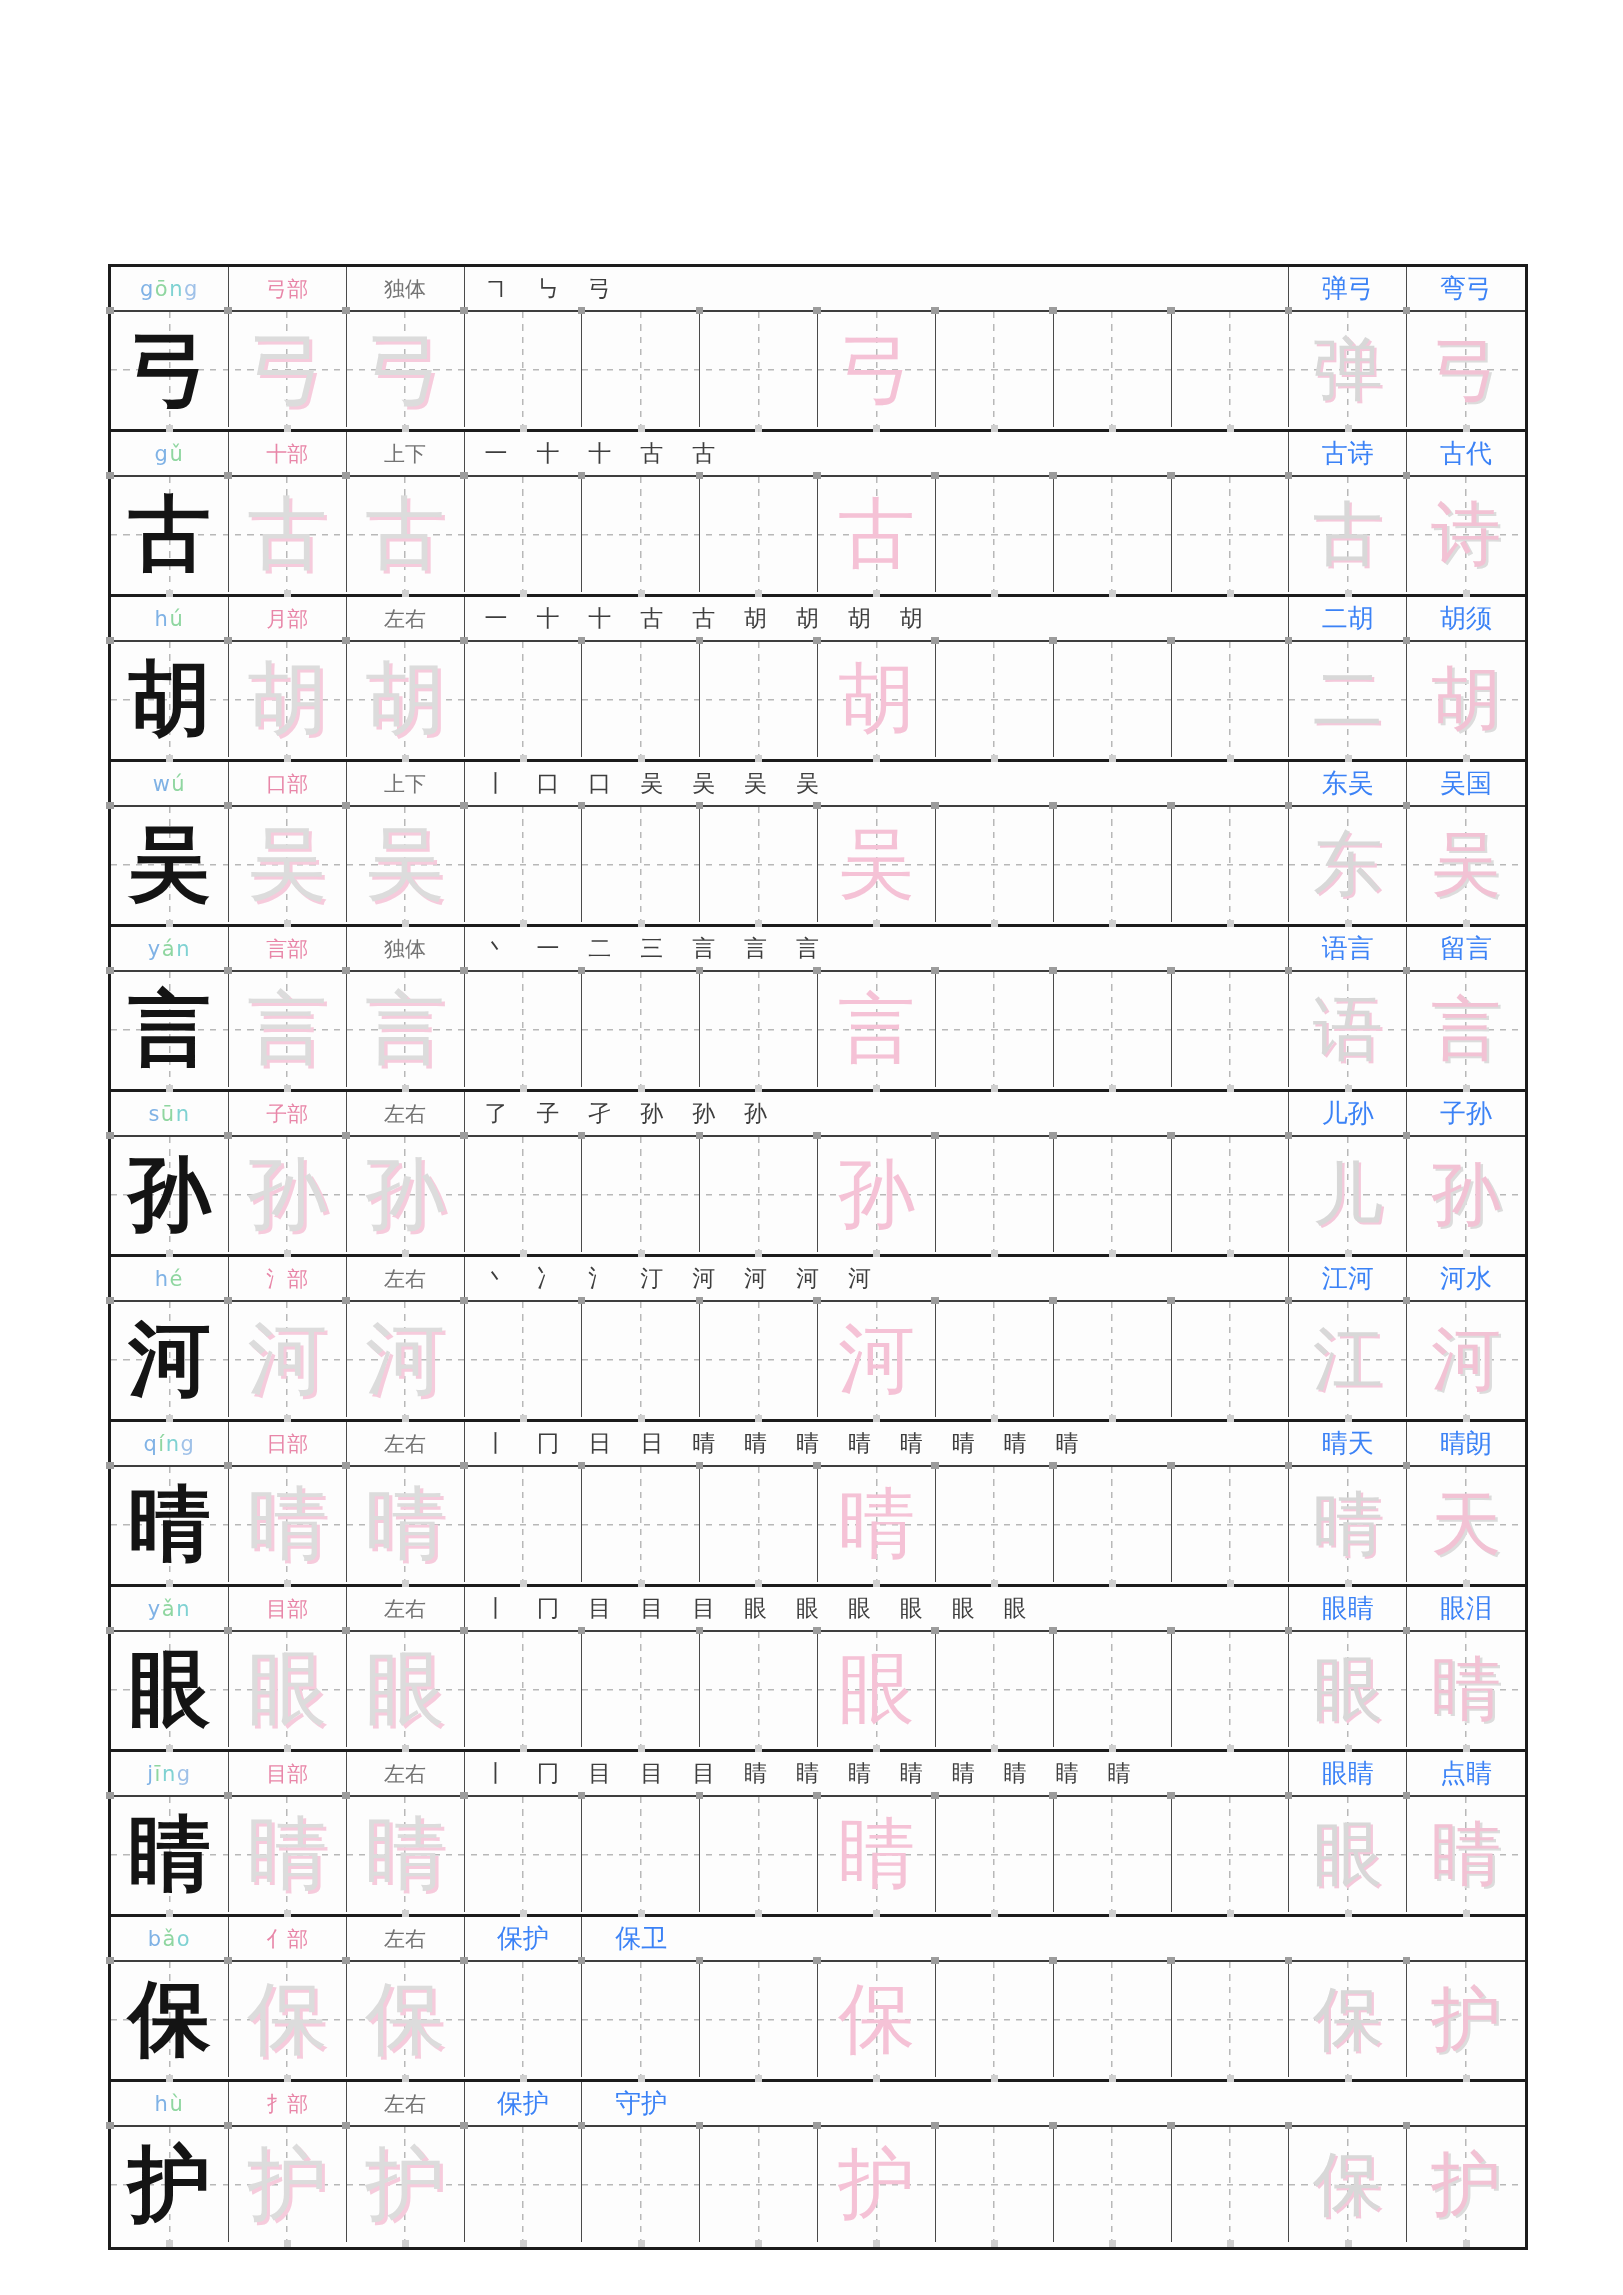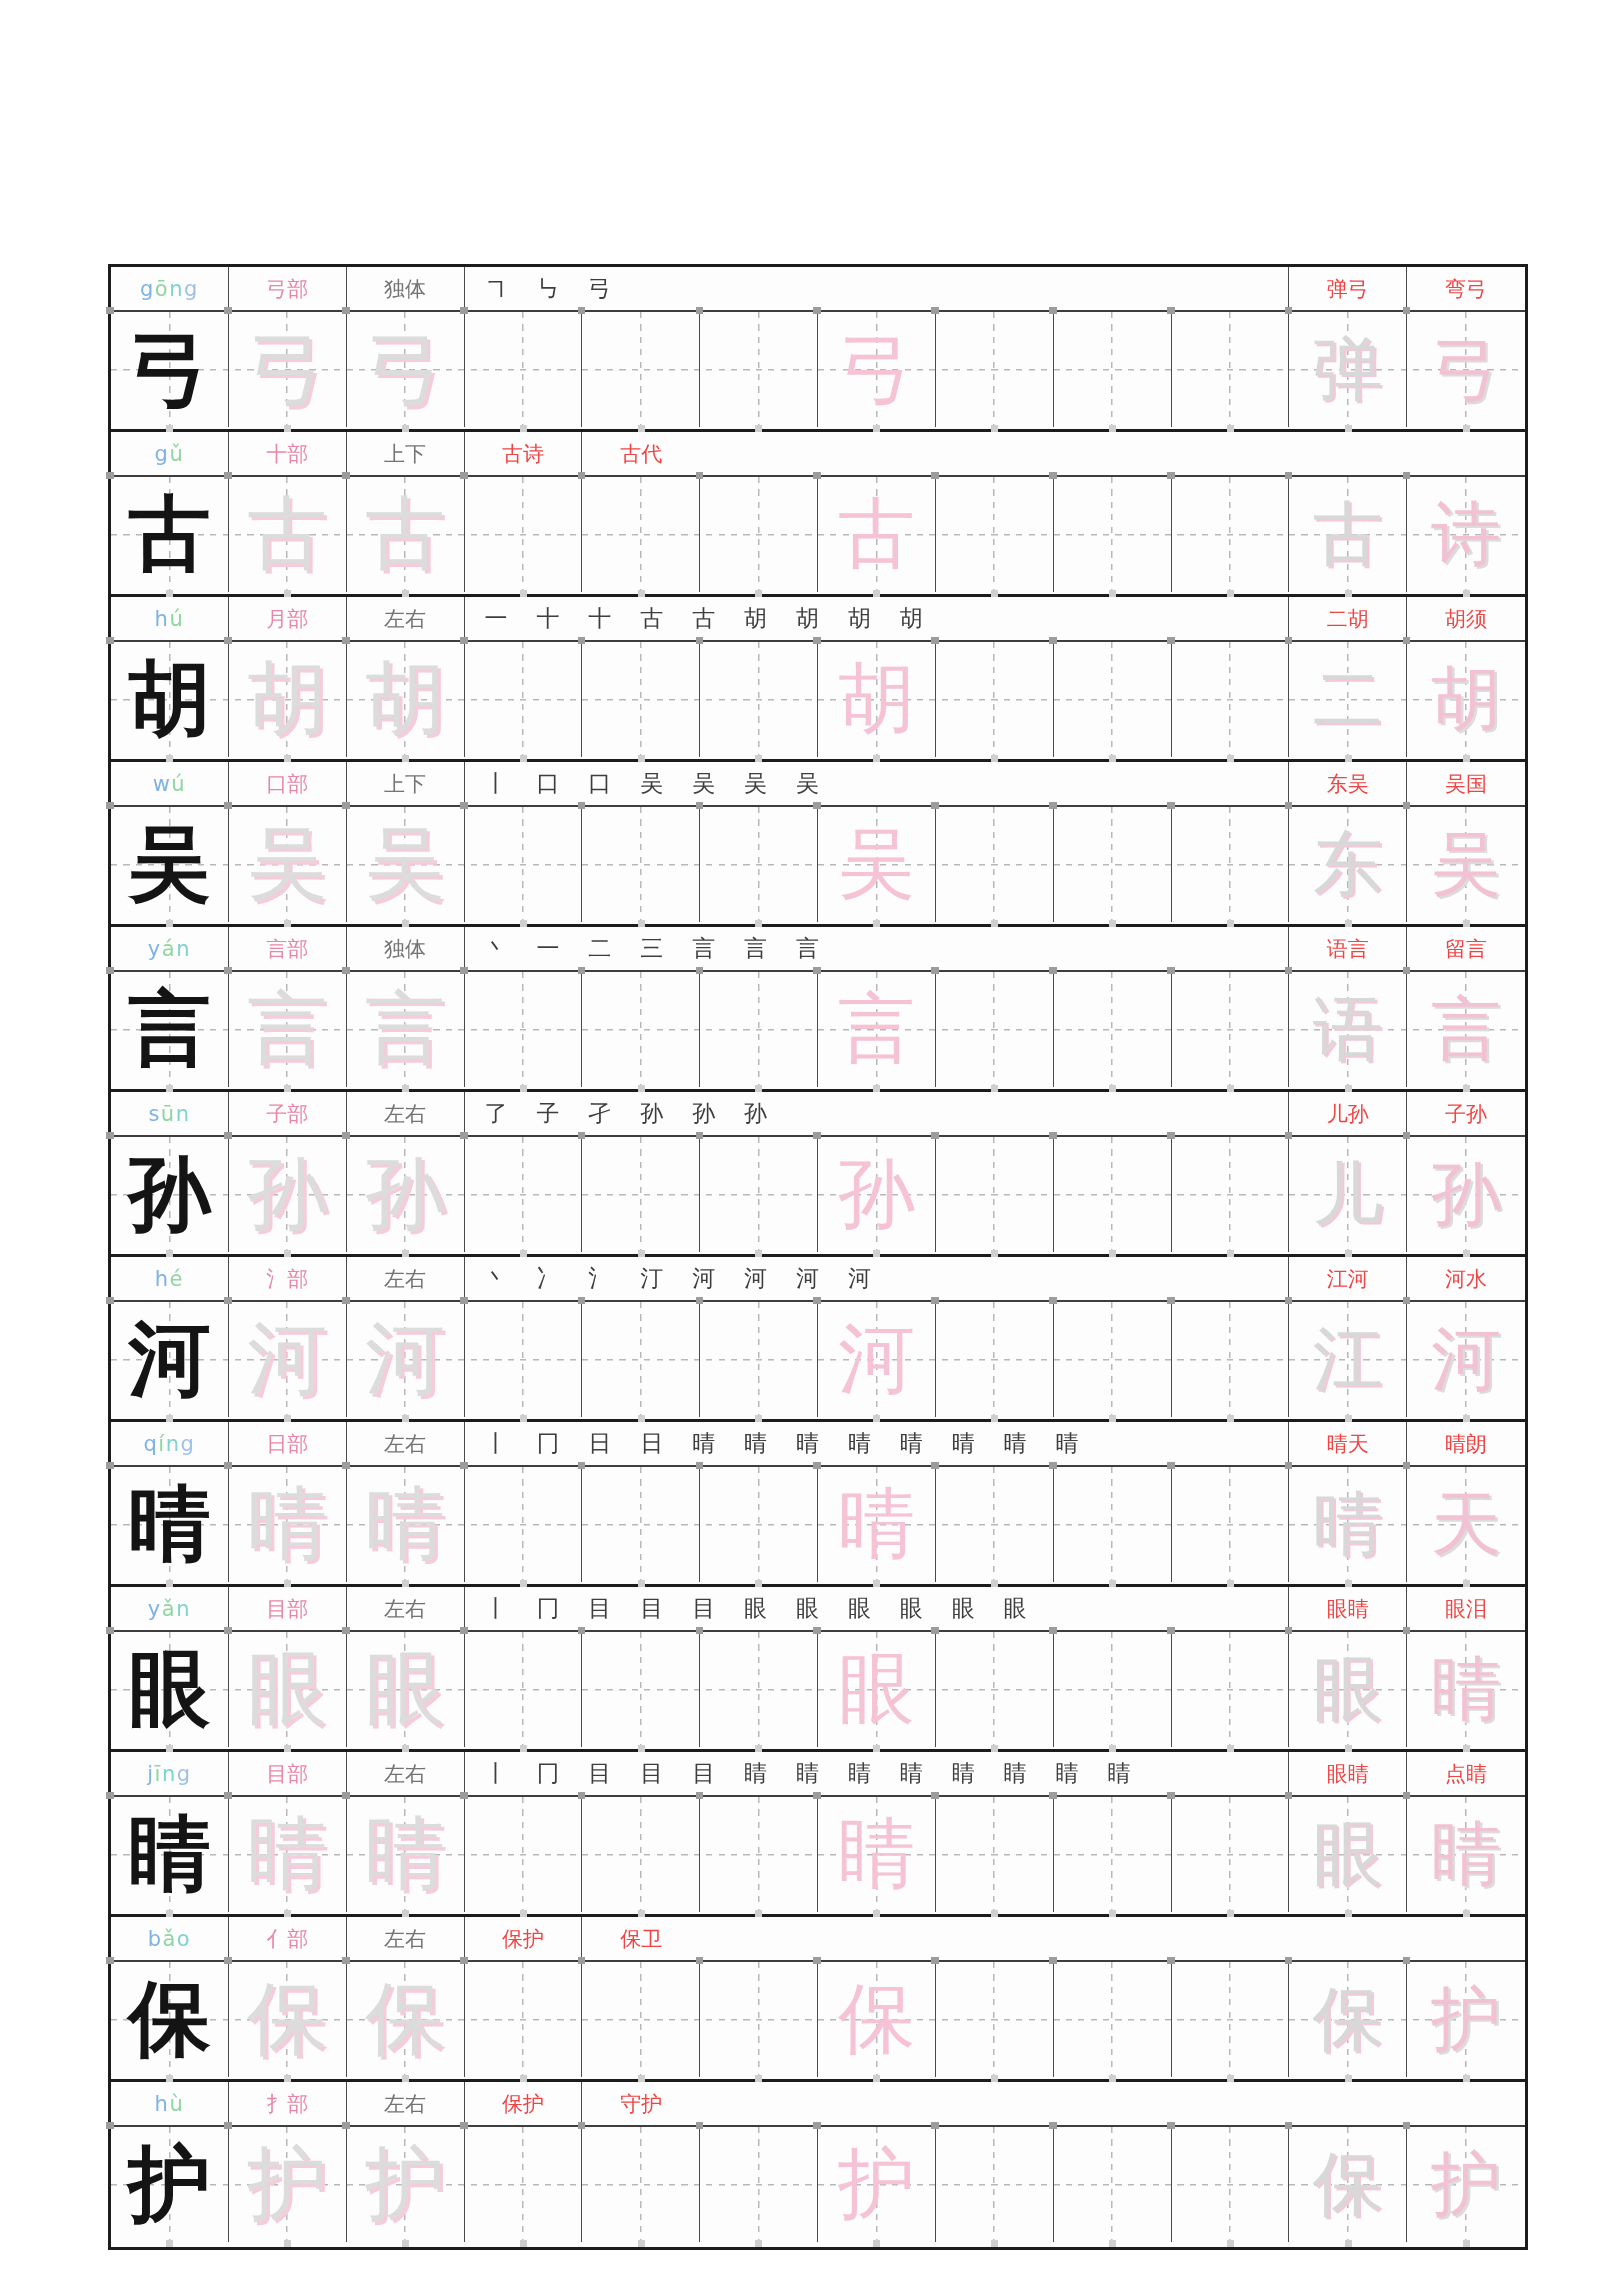--- a/index.html
+++ b/index.html
@@ -24,21 +24,21 @@
     overflow:hidden;white-space:nowrap;
   }
   .hcell:last-child{border-right:none;text-align:center;}
   .pinyin{font-size:21px;letter-spacing:1.5px;color:#8fb9e2;}
   .radical{font-size:21px;color:#e886a8;text-align:right;}
   .struct{font-size:21px;color:#737373;}
   .strokes{
     grid-column:span 7;justify-content:flex-start;
     font-size:23px;color:#3d3d3d;padding-left:20px;word-spacing:21.6px;
   }
-  .word{font-size:21px;color:#ef4444;}
+  .word{font-size:26px;color:#3b82f6;}
   
   .prow{
     display:grid;grid-template-columns:repeat(12,1fr);
     height:115px;position:relative;
     
     background-image:repeating-linear-gradient(to right,#b8b8b8 0 6.2px,transparent 6.2px 12.4px);
     background-size:100% 1.5px;background-repeat:no-repeat;background-position:0 50%;
   }
   .pcell{
     position:relative;box-sizing:border-box;border-right:1.5px solid #4a4a4a;
@@ -97,20 +97,21 @@
   </div>
 
   <div class="row">
     <div class="hdr">
       <div class="hcell pinyin">
           <span style="color: rgb(127, 178, 229);">g</span>
           <span style="color: rgb(143, 214, 160);">ǔ</span>
         </div>
       <div class="hcell radical">十部</div>
       <div class="hcell struct">上下</div>
+      <div class="hcell strokes">一 十 十 古 古</div>
       <div class="hcell word">古诗</div>
       <div class="hcell word">古代</div>
     </div>
     <div class="prow">
       <div class="pcell ink">古</div>
       <div class="pcell trace">古</div>
       <div class="pcell trace">古</div>
       <div class="pcell"></div>
       <div class="pcell"></div>
       <div class="pcell"></div>

